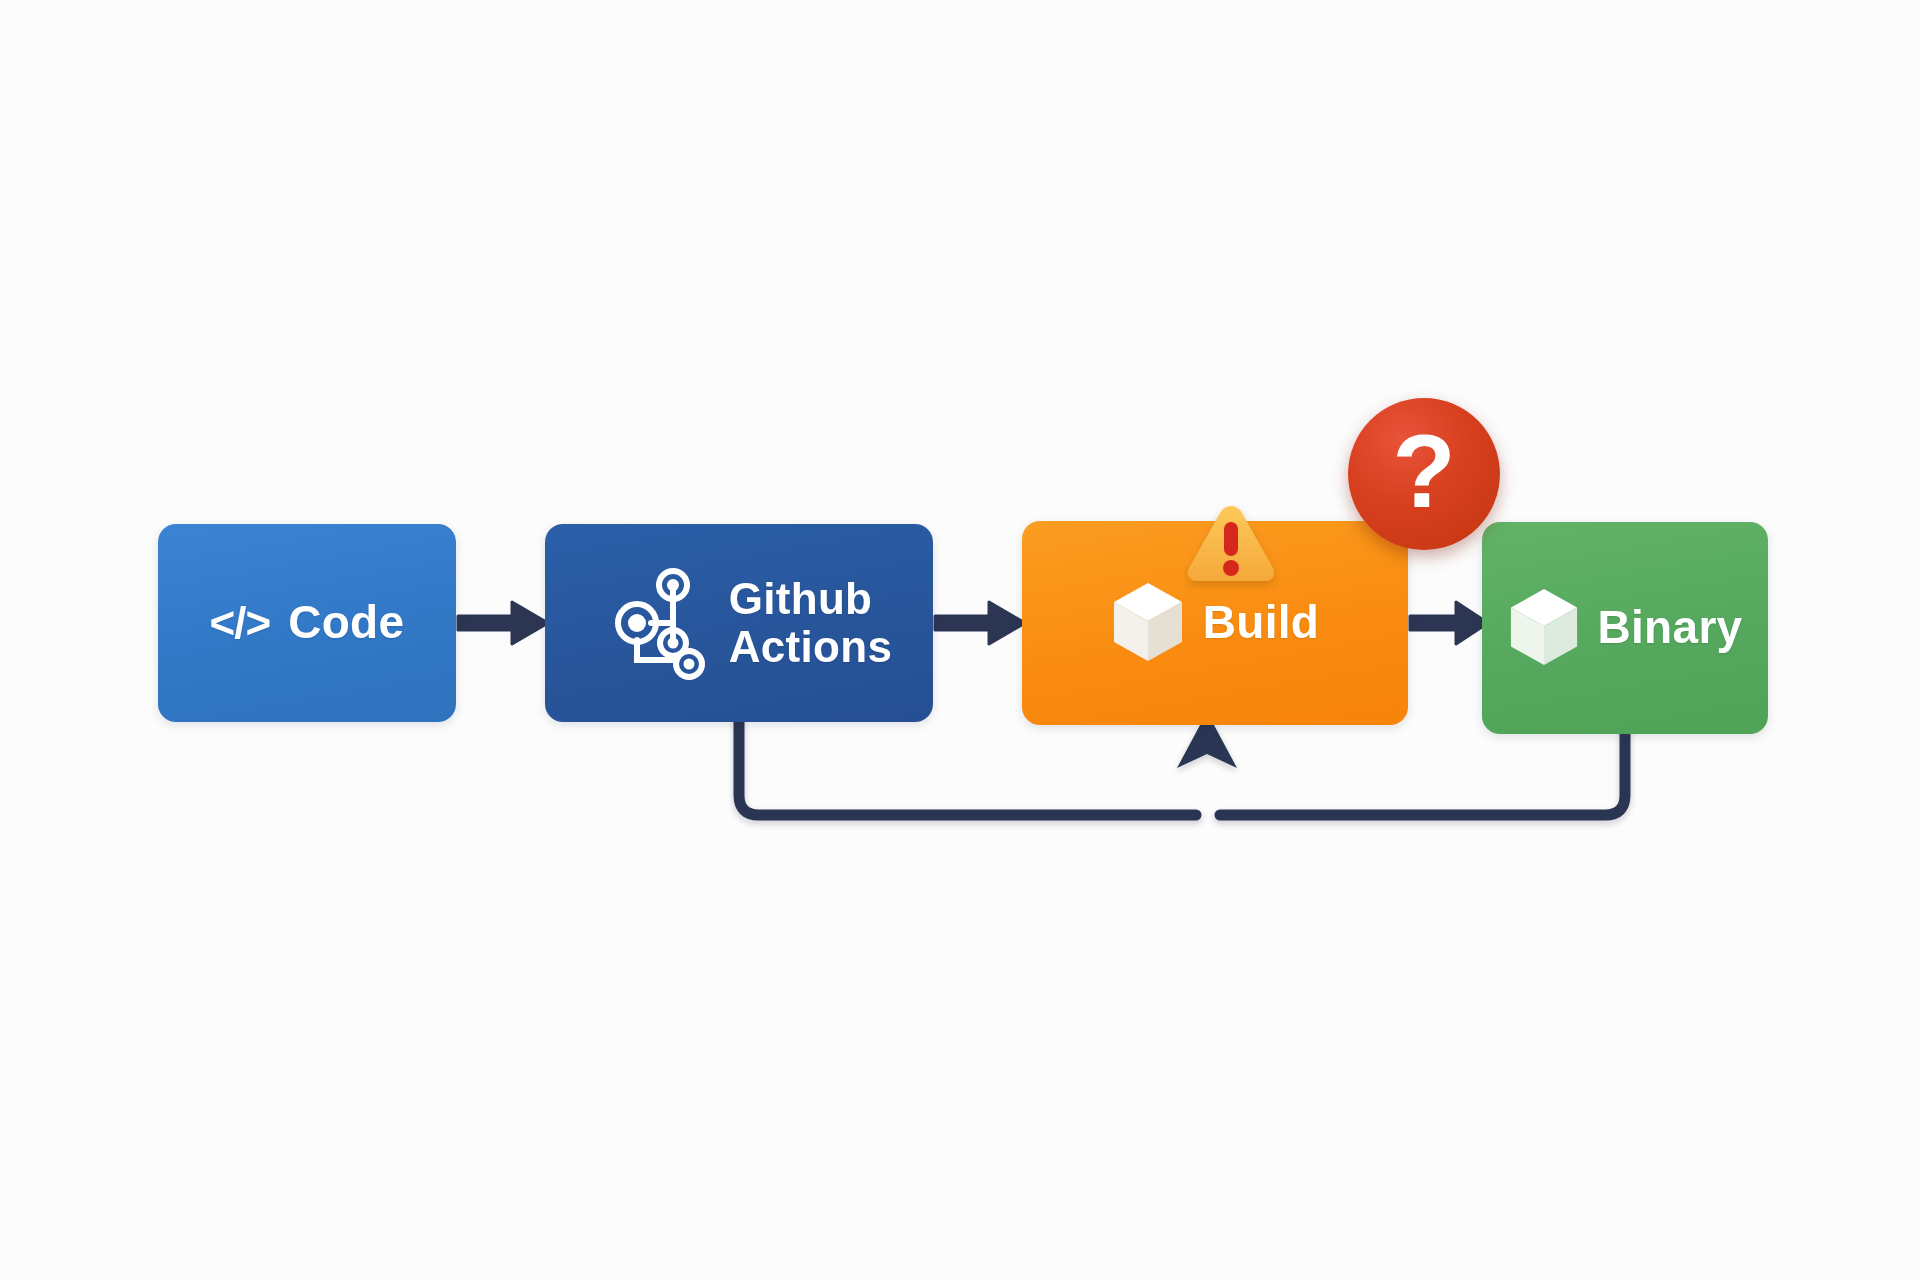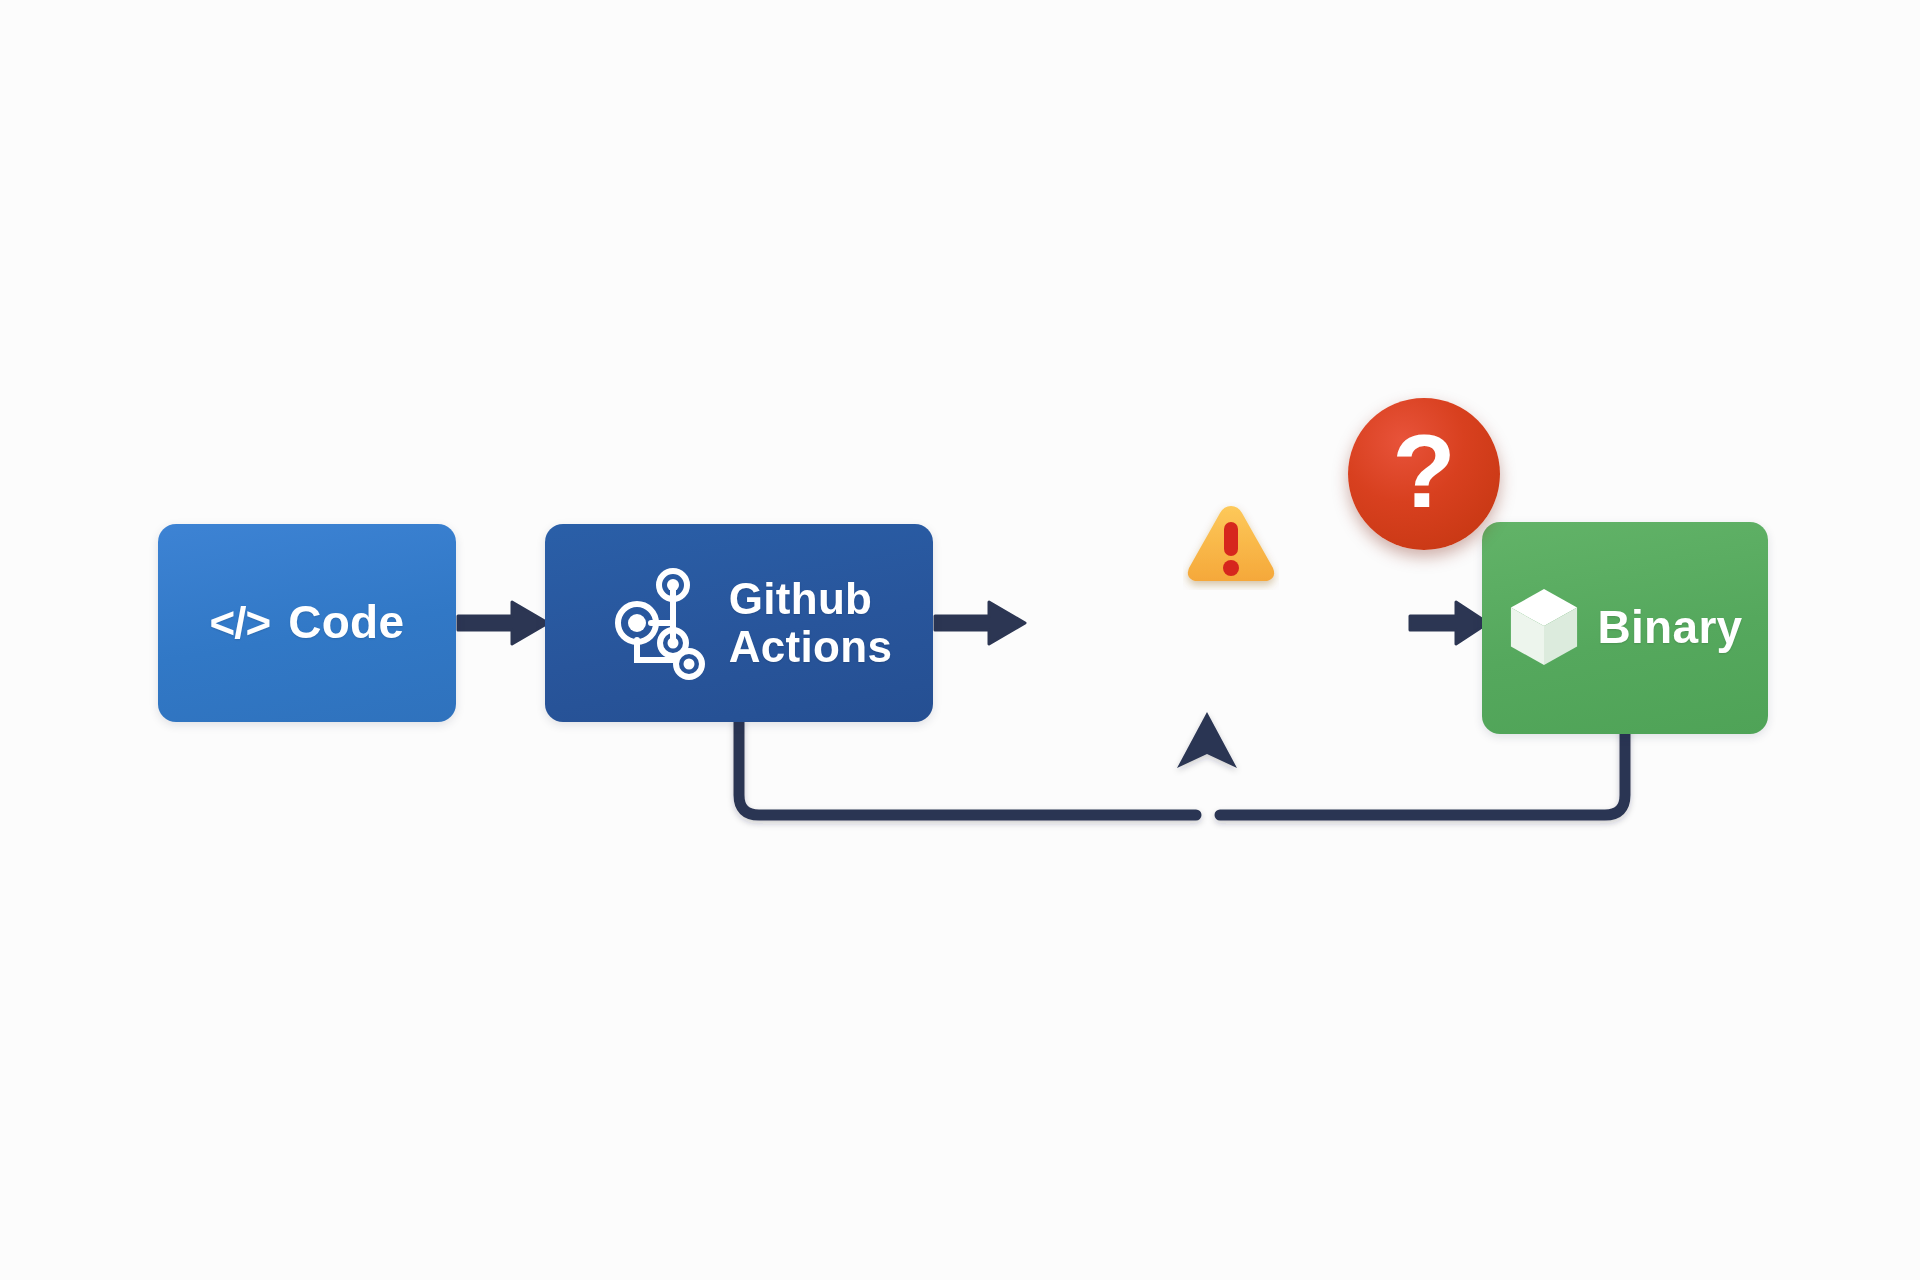--- a/index.html
+++ b/index.html
@@ -175,20 +175,32 @@
 
           <circle cx="74" cy="100" r="13" fill="none" stroke="#ffffff" stroke-width="6"></circle>
           <circle cx="74" cy="100" r="5.5" fill="#ffffff"></circle>
         </svg>
       </span>
       <span class="node-label">Github
 Actions</span>
     </div>
   </div>
 
+  <div class="node" id="node-build">
+    <div class="node-inner">
+      <span>
+        <svg class="icon-svg" width="74" height="84" viewBox="0 0 74 84" xmlns="http://www.w3.org/2000/svg">
+          <polygon points="37,2 71,21 37,40 3,21" fill="#ffffff"></polygon>
+          <polygon points="3,21 37,40 37,80 3,61" fill="#f4f1ea"></polygon>
+          <polygon points="71,21 37,40 37,80 71,61" fill="#e6e0d4"></polygon>
+        </svg>
+      </span>
+      <span class="node-label">Build</span>
+    </div>
+  </div>
 
   <div class="node" id="node-binary">
     <div class="node-inner">
       <span>
         <svg class="icon-svg" width="72" height="82" viewBox="0 0 74 84" xmlns="http://www.w3.org/2000/svg">
           <polygon points="37,2 71,21 37,40 3,21" fill="#ffffff"></polygon>
           <polygon points="3,21 37,40 37,80 3,61" fill="#edf5ed"></polygon>
           <polygon points="71,21 37,40 37,80 71,61" fill="#dcebdd"></polygon>
         </svg>
       </span>

